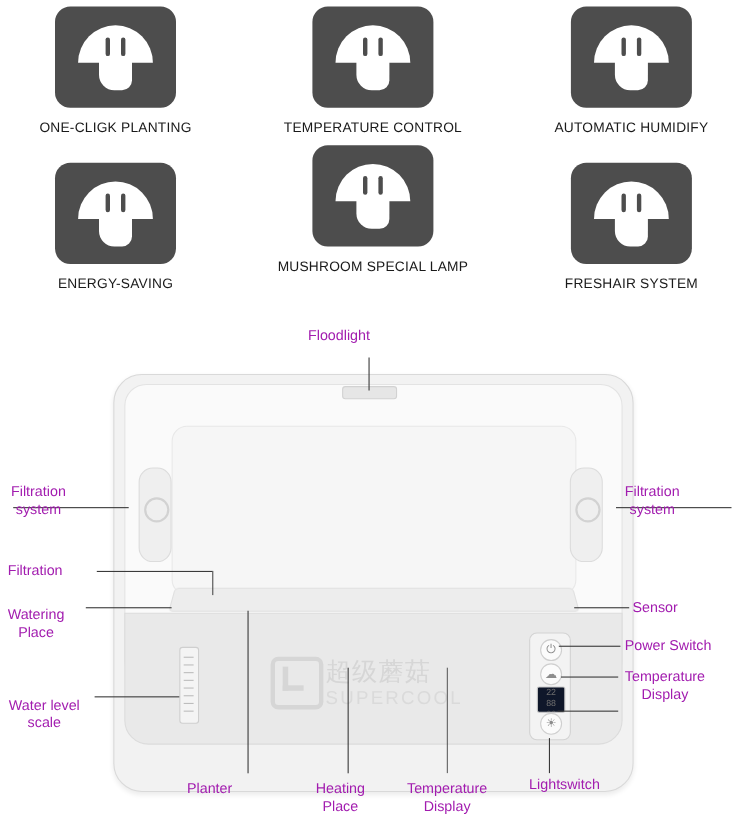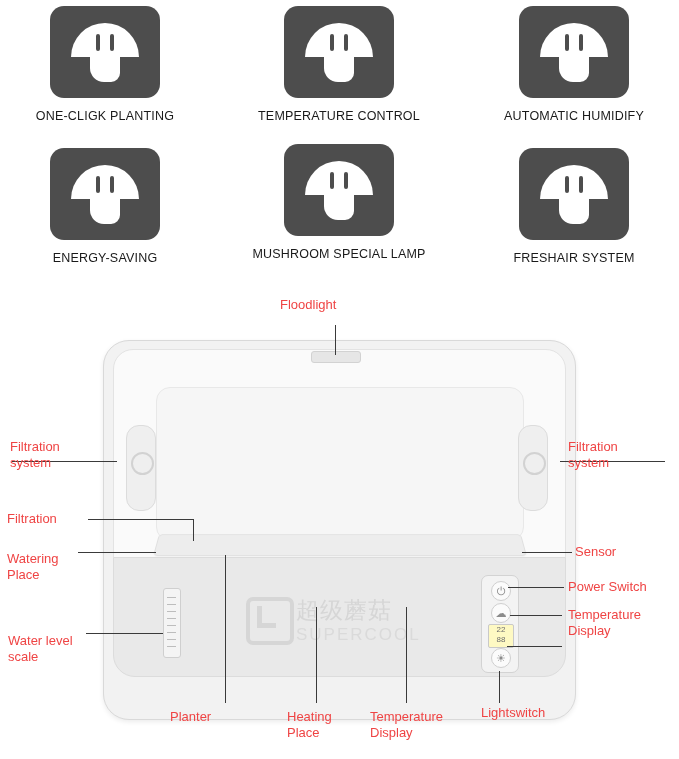--- a/index.html
+++ b/index.html
@@ -81,21 +81,22 @@
     position: absolute;
     left: 0;
     top: 285px;
     width: 679px;
     height: 474px;
   }
   .lbl {
     position: absolute;
     font-size: 13px;
     line-height: 16px;
-    color: #ef4444;
+    color: #a21caf;
+    text-align: center;
   }
 
   
   .device-outer {
     position: absolute;
     left: 103px;
     top: 55px;
     width: 471px;
     height: 378px;
     background: #f2f2f2;
@@ -269,21 +270,21 @@
   }
   .panel .pbtn.b1 { top: 5px; }
   .panel .pbtn.b2 { top: 27px; }
   .panel .pbtn.b4 { top: 72px; }
   .panel .screen {
     position: absolute;
     left: 6px;
     top: 48px;
     width: 24px;
     height: 22px;
-    background: #fef9c3;
+    background: #0f172a;
     border: 1px solid #c9c9c9;
     border-radius: 2px;
     font-size: 8px;
     line-height: 10px;
     text-align: center;
     color: #6e6e6e;
     overflow: hidden;
   }
 
   
@@ -332,21 +333,21 @@
   <div class="feature" style="left:0px; top:148px;">
     <div class="icon-box">
       <span class="mush-cap"></span>
         <span class="mush-gill-l"></span>
         <span class="mush-gill-r"></span>
         <span class="mush-stem"></span>
     </div>
     <div class="caption">ENERGY-SAVING</div>
   </div>
 
-  <div class="feature" style="left:234px; top:144px;">
+  <div class="feature" style="left:234px; top:132px;">
     <div class="icon-box">
       <span class="mush-cap"></span>
         <span class="mush-gill-l"></span>
         <span class="mush-gill-r"></span>
         <span class="mush-stem"></span>
     </div>
     <div class="caption">MUSHROOM SPECIAL LAMP</div>
   </div>
 
   <div class="feature" style="left:469px; top:148px;">

